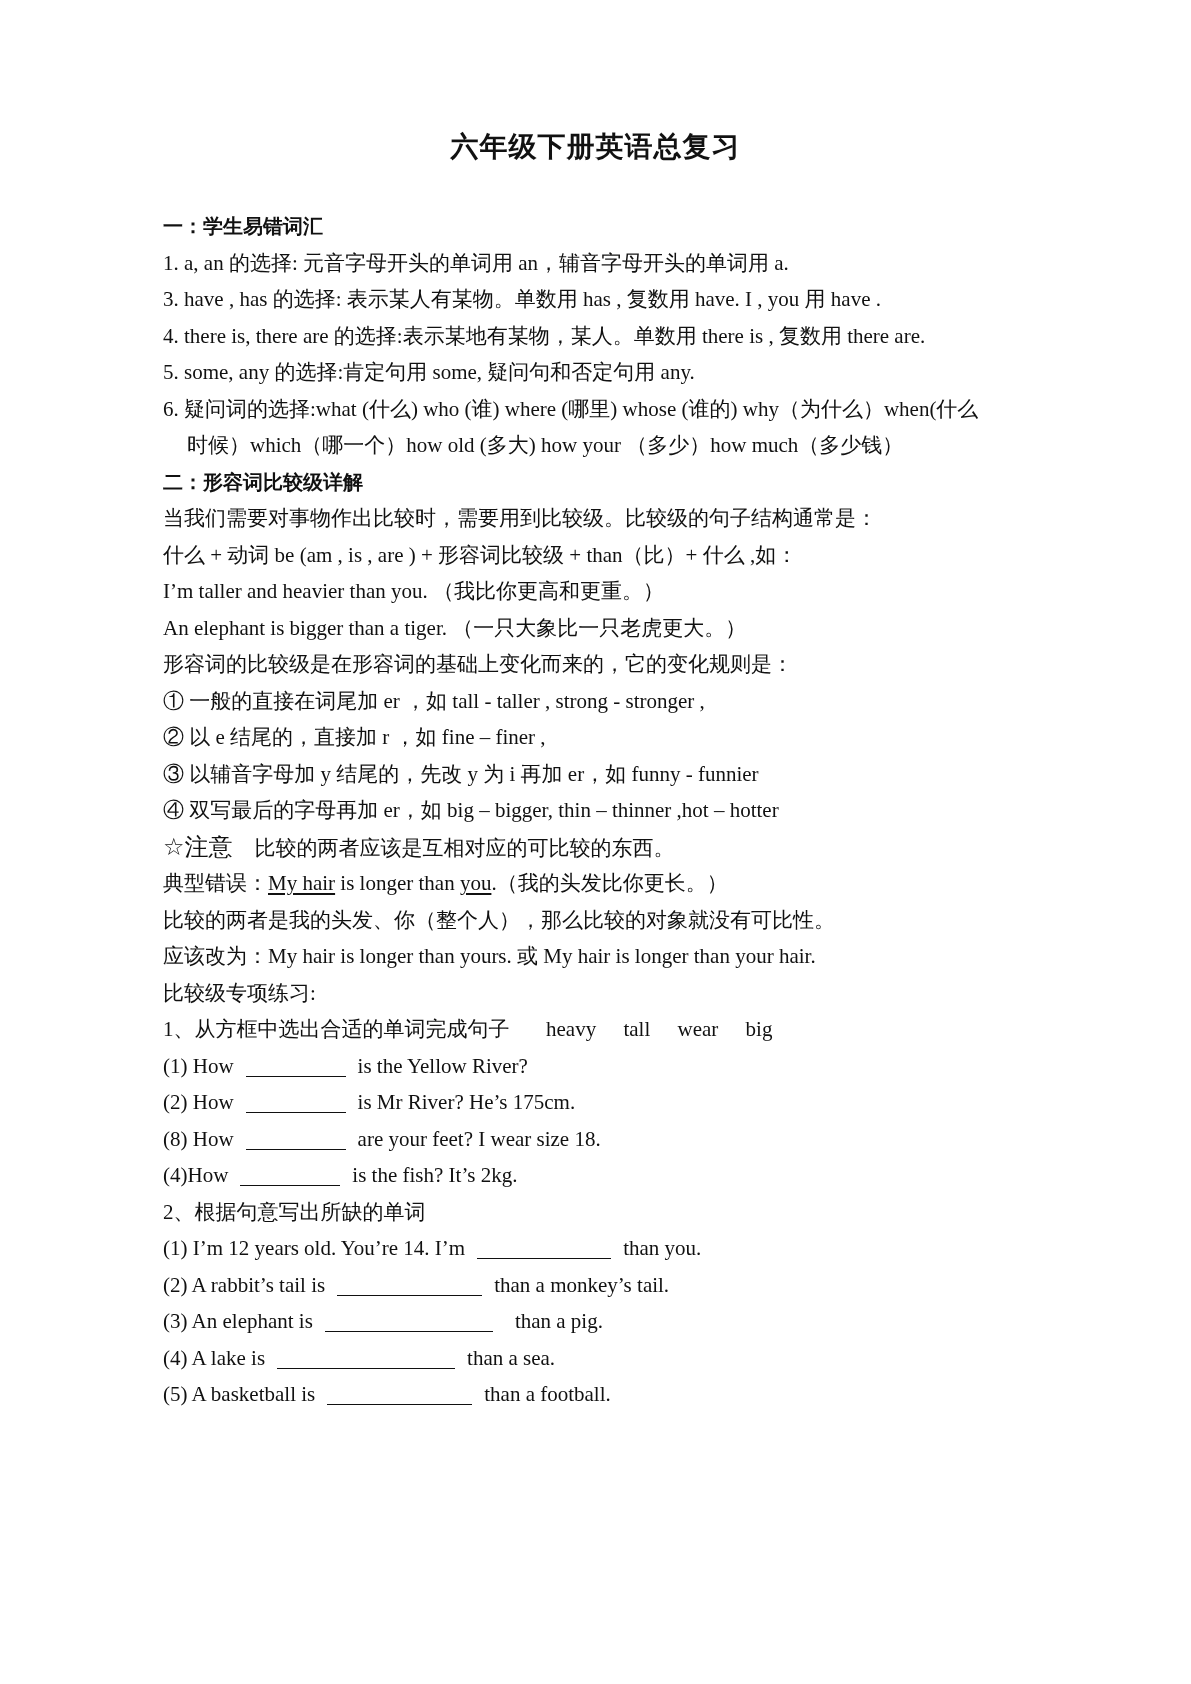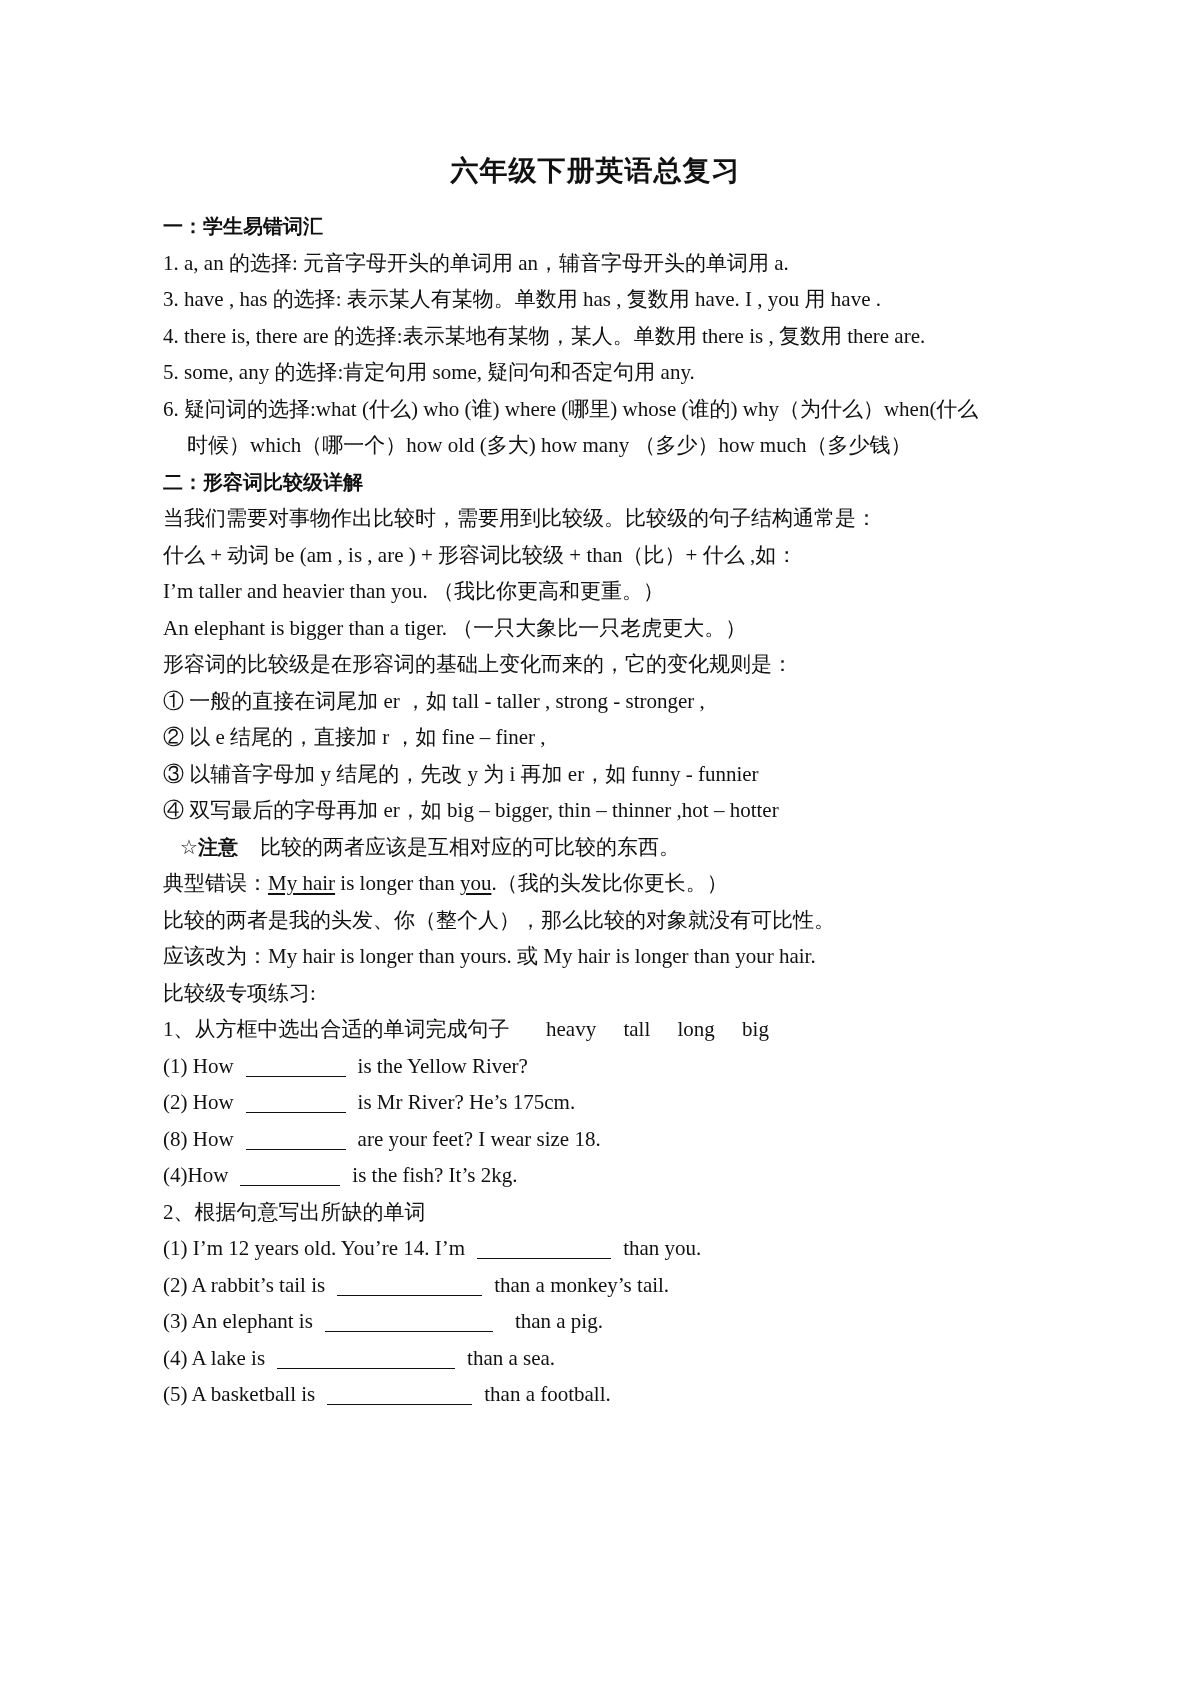--- a/index.html
+++ b/index.html
@@ -1,44 +1,44 @@
 <!DOCTYPE html>
 <html><head>
 <meta charset="utf-8">
 <style>
   html, body { margin: 0; padding: 0; background: #ffffff; }
   body { width: 1191px; height: 1684px; position: relative; overflow: hidden;
          font-family: "Liberation Serif", "DejaVu Serif", serif; color: #111; }
   .page { position: absolute; left: 0; top: 0; width: 1191px; height: 1684px; }
-  .title { position: absolute; top: 152px; left: 0; width: 1191px; text-align: center;
+  .title { position: absolute; top: 128px; left: 0; width: 1191px; text-align: center;
            font-family: "DejaVu Sans", sans-serif; font-size: 28px; font-weight: bold; letter-spacing: 1px; }
   .content { position: absolute; left: 163px; top: 208px; width: 980px; }
   .line { height: 36.5px; line-height: 36.5px; font-size: 21px; white-space: nowrap; }
   .line.heading { font-family: "DejaVu Sans", sans-serif; font-weight: bold; font-size: 20px; }
   .line.cont { padding-left: 24px; }
   .u { text-decoration: underline; text-underline-offset: 3px; margin-top: 8px; }
   .blank { display: inline-block; border-bottom: 1.5px solid #111; height: 22px; vertical-align: -4px; margin: 0 12px; }
-  .b { font-weight: bold; font-family: "DejaVu Sans", sans-serif; font-size: 20px; margin-left: 17px; }
+  .b { font-weight: normal; font-family: "DejaVu Sans", sans-serif; font-size: 24px; }
   .sp { display: inline-block; }
 </style>
 </head>
 <body>
 
 <div class="page">
   <div class="title">六年级下册英语总复习</div>
 
   <div class="content">
 
     <div class="line heading">一：学生易错词汇</div>
     <div class="line">1. a, an 的选择: 元音字母开头的单词用 an，辅音字母开头的单词用 a.</div>
     <div class="line">3. have , has  的选择: 表示某人有某物。单数用 has , 复数用 have. I , you  用  have .</div>
     <div class="line">4. there is, there are  的选择:表示某地有某物，某人。单数用 there is , 复数用 there are.</div>
     <div class="line">5. some, any  的选择:肯定句用 some, 疑问句和否定句用 any.</div>
     <div class="line">6.  疑问词的选择:what (什么) who (谁)    where (哪里)    whose (谁的) why（为什么）when(什么</div>
-    <div class="line cont">时候）which（哪一个）how old (多大) how many  （多少）how much（多少钱）</div>
+    <div class="line cont">时候）which（哪一个）how old (多大) how your  （多少）how much（多少钱）</div>
 
     <div class="line heading">二：形容词比较级详解</div>
     <div class="line">当我们需要对事物作出比较时，需要用到比较级。比较级的句子结构通常是：</div>
     <div class="line">什么  +  动词 be (am , is , are ) +  形容词比较级  + than（比）+  什么  ,如：</div>
     <div class="line">I’m taller and heavier than you.  （我比你更高和更重。）</div>
     <div class="line">An elephant is bigger than a tiger.  （一只大象比一只老虎更大。）</div>
     <div class="line">形容词的比较级是在形容词的基础上变化而来的，它的变化规则是：</div>
     <div class="line">①  一般的直接在词尾加 er  ，如  tall - taller , strong - stronger ,</div>
     <div class="line">②  以 e 结尾的，直接加 r  ，如  fine – finer ,</div>
     <div class="line">③  以辅音字母加 y 结尾的，先改 y 为 i 再加 er，如 funny - funnier</div>
@@ -51,21 +51,21 @@
     </div>
     <div class="line">比较的两者是我的头发、你（整个人），那么比较的对象就没有可比性。</div>
     <div class="line">应该改为：My hair is longer than yours.  或 My hair is longer than your hair.</div>
     <div class="line">比较级专项练习:</div>
 
     <div class="line">
       <span>1、从方框中选出合适的单词完成句子</span>
       <span class="sp" style="width:26px"></span>
       <span>heavy</span><span class="sp" style="width:22px"></span>
       <span>tall</span><span class="sp" style="width:22px"></span>
-      <span>long</span><span class="sp" style="width:22px"></span>
+      <span>wear</span><span class="sp" style="width:22px"></span>
       <span>big</span>
     </div>
     <div class="line">
       <span>(1) How</span><span class="blank" style="width:100px"></span><span>is the Yellow River?</span>
     </div>
     <div class="line">
       <span>(2) How</span><span class="blank" style="width:100px"></span><span>is Mr River?    He’s 175cm.</span>
     </div>
     <div class="line">
       <span>(8) How</span><span class="blank" style="width:100px"></span><span>are your feet?    I wear size 18.</span>

